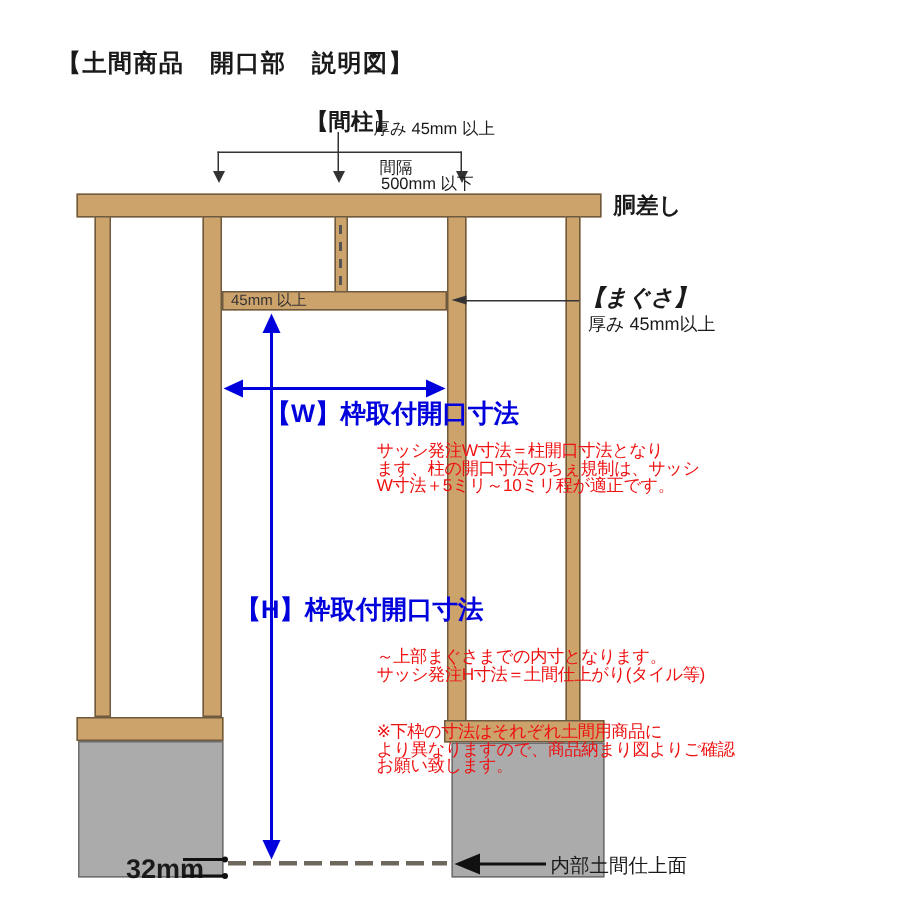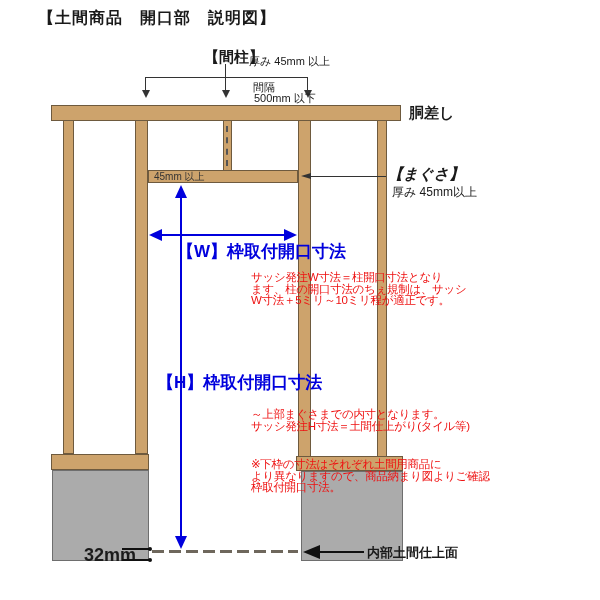--- a/index.html
+++ b/index.html
@@ -1,19 +1,19 @@
 <!DOCTYPE html>
 <html><head>
 <meta charset="utf-8">
 <style>
   * { margin:0; padding:0; box-sizing:border-box; }
   html,body { background:#fff; }
   body { font-family:"Liberation Sans","DejaVu Sans",sans-serif; }
   .canvas { position:relative; width:600px; height:600px; background:#ffffff; overflow:hidden; }
-  .abs { position:absolute; }
+  .abs { position:absolute;margin-top:24px; }
 
   
   .title { left:38px; top:8px; font-size:16px; font-weight:bold; color:#1a1a1a; letter-spacing:1px; }
 
   
   .wood { background:#CDA36C; border:1px solid #6e5a3e; }
   .beam   { left:51px;  top:105px; width:350px; height:16px; }
   .post-far-left      { left:63px;  top:120px; width:11px; height:334px; }
   .post-left-opening  { left:135px; top:120px; width:13px; height:334px; }
   .post-middle-stud   { left:223px; top:120px; width:9px;  height:51px; }
@@ -37,21 +37,21 @@
   .blk-bold { color:#1a1a1a; font-weight:bold; }
   .blk { color:#1a1a1a; }
   .stud-name { left:204px; top:48px; font-size:15px; }
   .stud-spec { left:249px; top:54px; font-size:11px; }
   .spacing1 { left:253px; top:80px; font-size:11px; }
   .spacing2 { left:254px; top:91px; font-size:11px; }
   .beam-name { left:409px; top:104px; font-size:15px; }
   .lintel-name { left:388px; top:165px; font-size:15px;font-style:italic; }
   .lintel-spec { left:392px; top:184px; font-size:12px; }
   .offset-label { left:84px; top:545px; font-size:18px; font-weight:bold; }
-  .surface-label { left:367px; top:544px; font-size:13px; font-weight:bold; }
+  .surface-label { left:367px; top:544px; font-size:13px; font-weight:normal; }
 
   
   .line { background:#333; }
   .bracket-h { left:145px; top:77px; width:163px; height:1px; }
   .bracket-v-left { left:145px; top:77px; width:1px; height:14px; }
   .bracket-v-mid  { left:225px; top:64px; width:1px; height:27px; }
   .bracket-v-right{ left:307px; top:77px; width:1px; height:14px; }
   .arr-down { width:0; height:0; border-left:4px solid transparent; border-right:4px solid transparent; border-top:8px solid #333; }
   .arr-down-left { left:142px; top:90px; }
   .arr-down-mid  { left:222px; top:90px; }
@@ -140,21 +140,21 @@
     <div>ます、柱の開口寸法のちぇ規制は、サッシ</div>
     <div>W寸法＋5ミリ～10ミリ程が適正です。</div>
   </div>
   <div class="abs red-note note-h">
     <div>～上部まぐさまでの内寸となります。</div>
     <div>サッシ発注H寸法＝土間仕上がり(タイル等)</div>
   </div>
   <div class="abs red-note note-caution">
     <div>※下枠の寸法はそれぞれ土間用商品に</div>
     <div>より異なりますので、商品納まり図よりご確認</div>
-    <div>枠取付開口寸法。</div>
+    <div>お願い致します。</div>
   </div>
 
   <div class="abs blk offset-label">32mm</div>
   <div class="abs tick tick-top"></div>
   <div class="abs tick tick-bottom"></div>
   <div class="abs tick-dot dot-top"></div>
   <div class="abs tick-dot dot-bottom"></div>
 
   <div class="abs surface-line"></div>
   <div class="abs surface-arr"></div>

